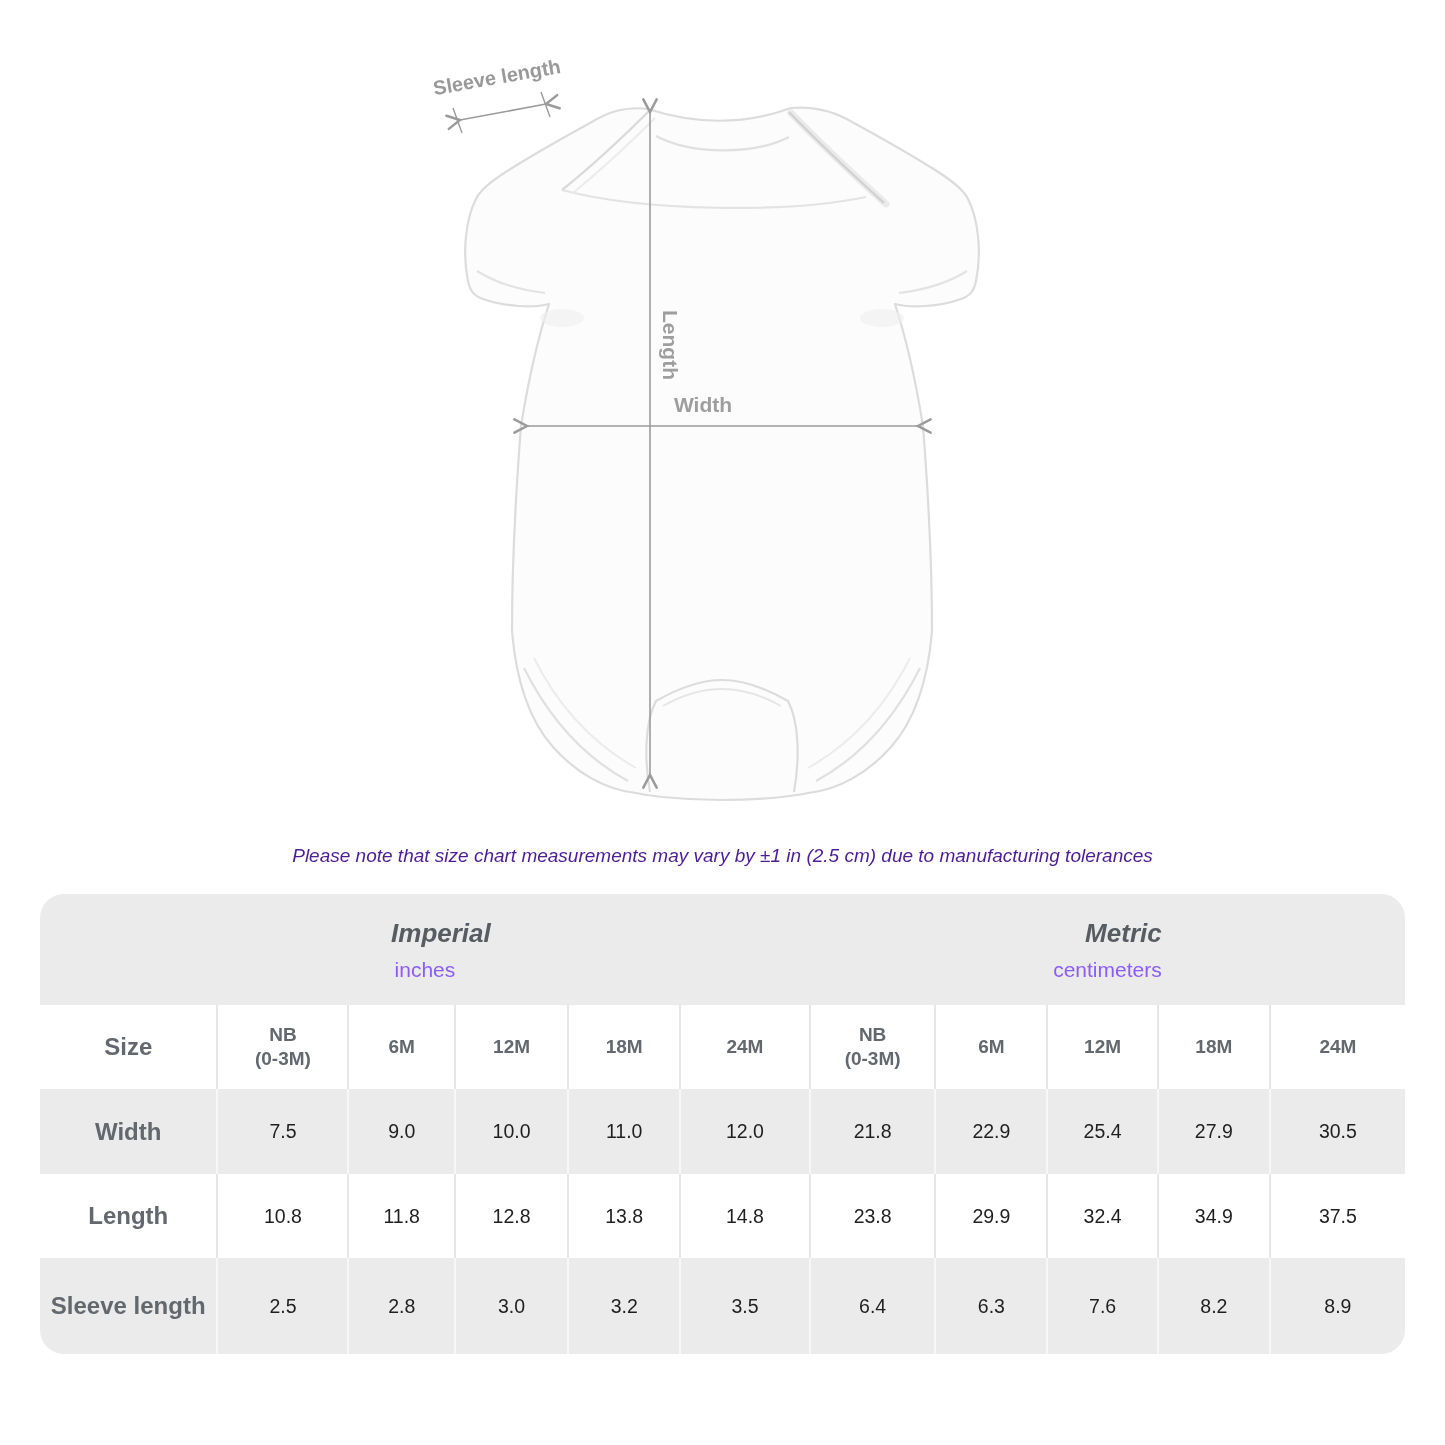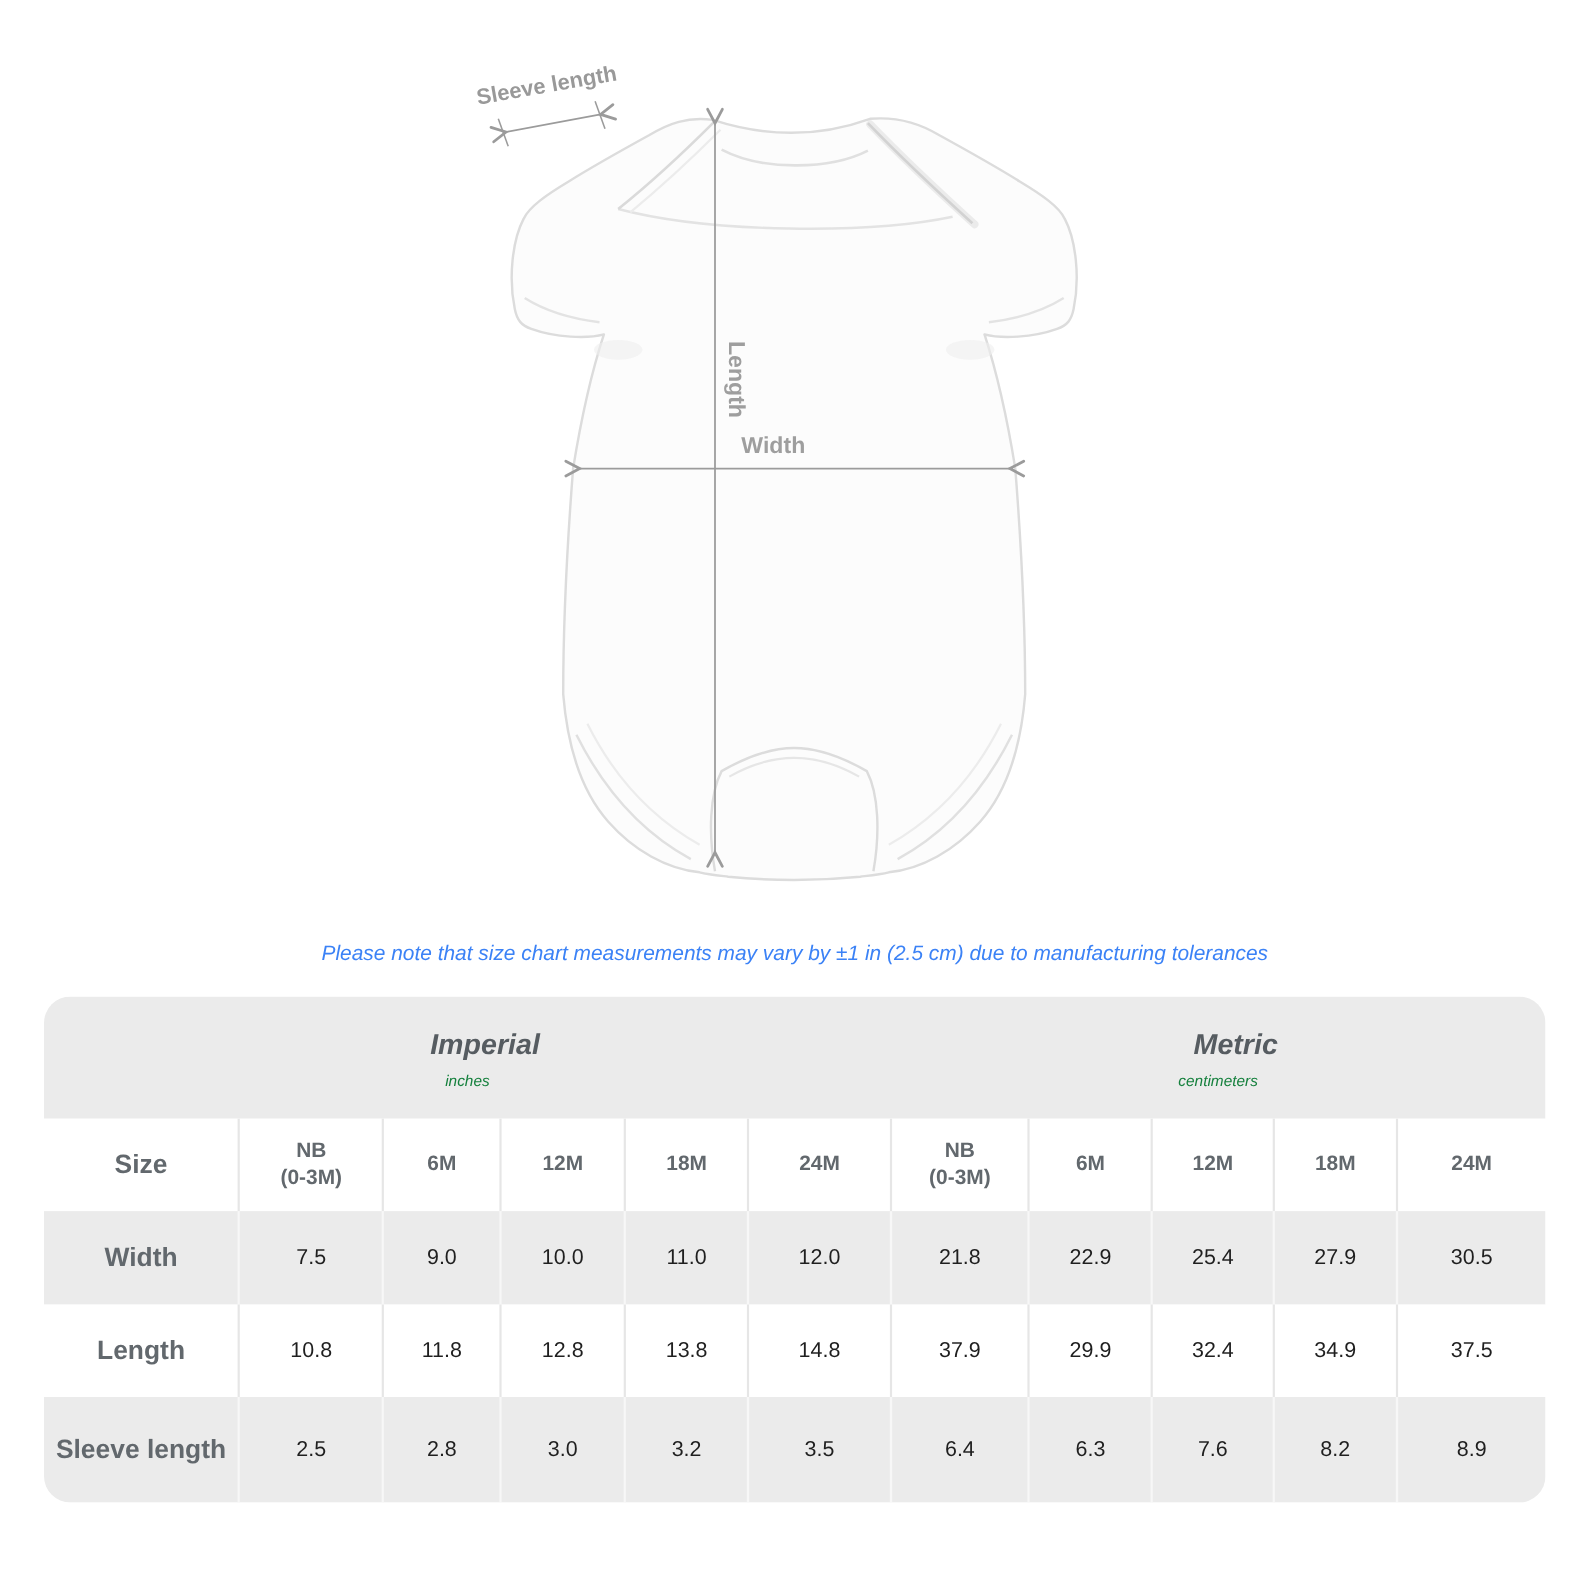--- a/index.html
+++ b/index.html
@@ -14,40 +14,40 @@
   .figure{position:relative;width:1445px;height:845px;}
   .figure svg{position:absolute;left:0;top:0;}
 
   
   .caption{text-align:center;}
   .caption h1{
     margin:4px 0 9px 0;
     font-size:33px;font-weight:bold;color:#2f2f2f;letter-spacing:.2px;
   }
   .caption p{
-    margin:12px;font-size:19px;font-style:italic;color:#3b82f6;
+    margin:0;font-size:19px;font-style:italic;color:#4c1d95;
   }
 
   
   .table-wrap{
     width:1365px;margin:27px auto 0 auto;
     border-radius:24px;overflow:hidden;
   }
   table.size-chart{
     width:100%;border-collapse:collapse;table-layout:fixed;
   }
   td,th{padding:0;margin:0;text-align:center;vertical-align:middle;}
 
   tr.band-row td{background:#ebebeb;height:111px;}
   .band-title{
     font-size:26px;font-weight:bold;font-style:italic;color:#565c61;
     margin-bottom:9px;
     margin-left:32px;
   }
-  .band-sub{font-size:14px;font-style:italic;color:#15803d;}
+  .band-sub{font-size:21px;color:#8b5cf6;}
 
   tr.size-row th{background:#ffffff;height:84px;}
   tr.data-row.alt td, tr.data-row.alt th{background:#ebebeb;}
   tr.data-row td, tr.data-row th{background:#ffffff;}
   tr.row-width th, tr.row-width td{height:85px;}
   tr.row-length th, tr.row-length td{height:84px;}
   tr.row-sleeve th, tr.row-sleeve td{height:96px;}
 
   
   tr.size-row th + th{border-left:2px solid #e6e6e6;}
@@ -210,21 +210,21 @@
         <td><span class="cell-val">30.5</span></td>
       </tr>
 
       <tr class="data-row row-length">
         <th><span class="row-label">Length</span></th>
         <td><span class="cell-val">10.8</span></td>
         <td><span class="cell-val">11.8</span></td>
         <td><span class="cell-val">12.8</span></td>
         <td><span class="cell-val">13.8</span></td>
         <td><span class="cell-val">14.8</span></td>
-        <td><span class="cell-val">37.9</span></td>
+        <td><span class="cell-val">23.8</span></td>
         <td><span class="cell-val">29.9</span></td>
         <td><span class="cell-val">32.4</span></td>
         <td><span class="cell-val">34.9</span></td>
         <td><span class="cell-val">37.5</span></td>
       </tr>
 
       <tr class="data-row alt row-sleeve">
         <th><span class="row-label">Sleeve length</span></th>
         <td><span class="cell-val">2.5</span></td>
         <td><span class="cell-val">2.8</span></td>

